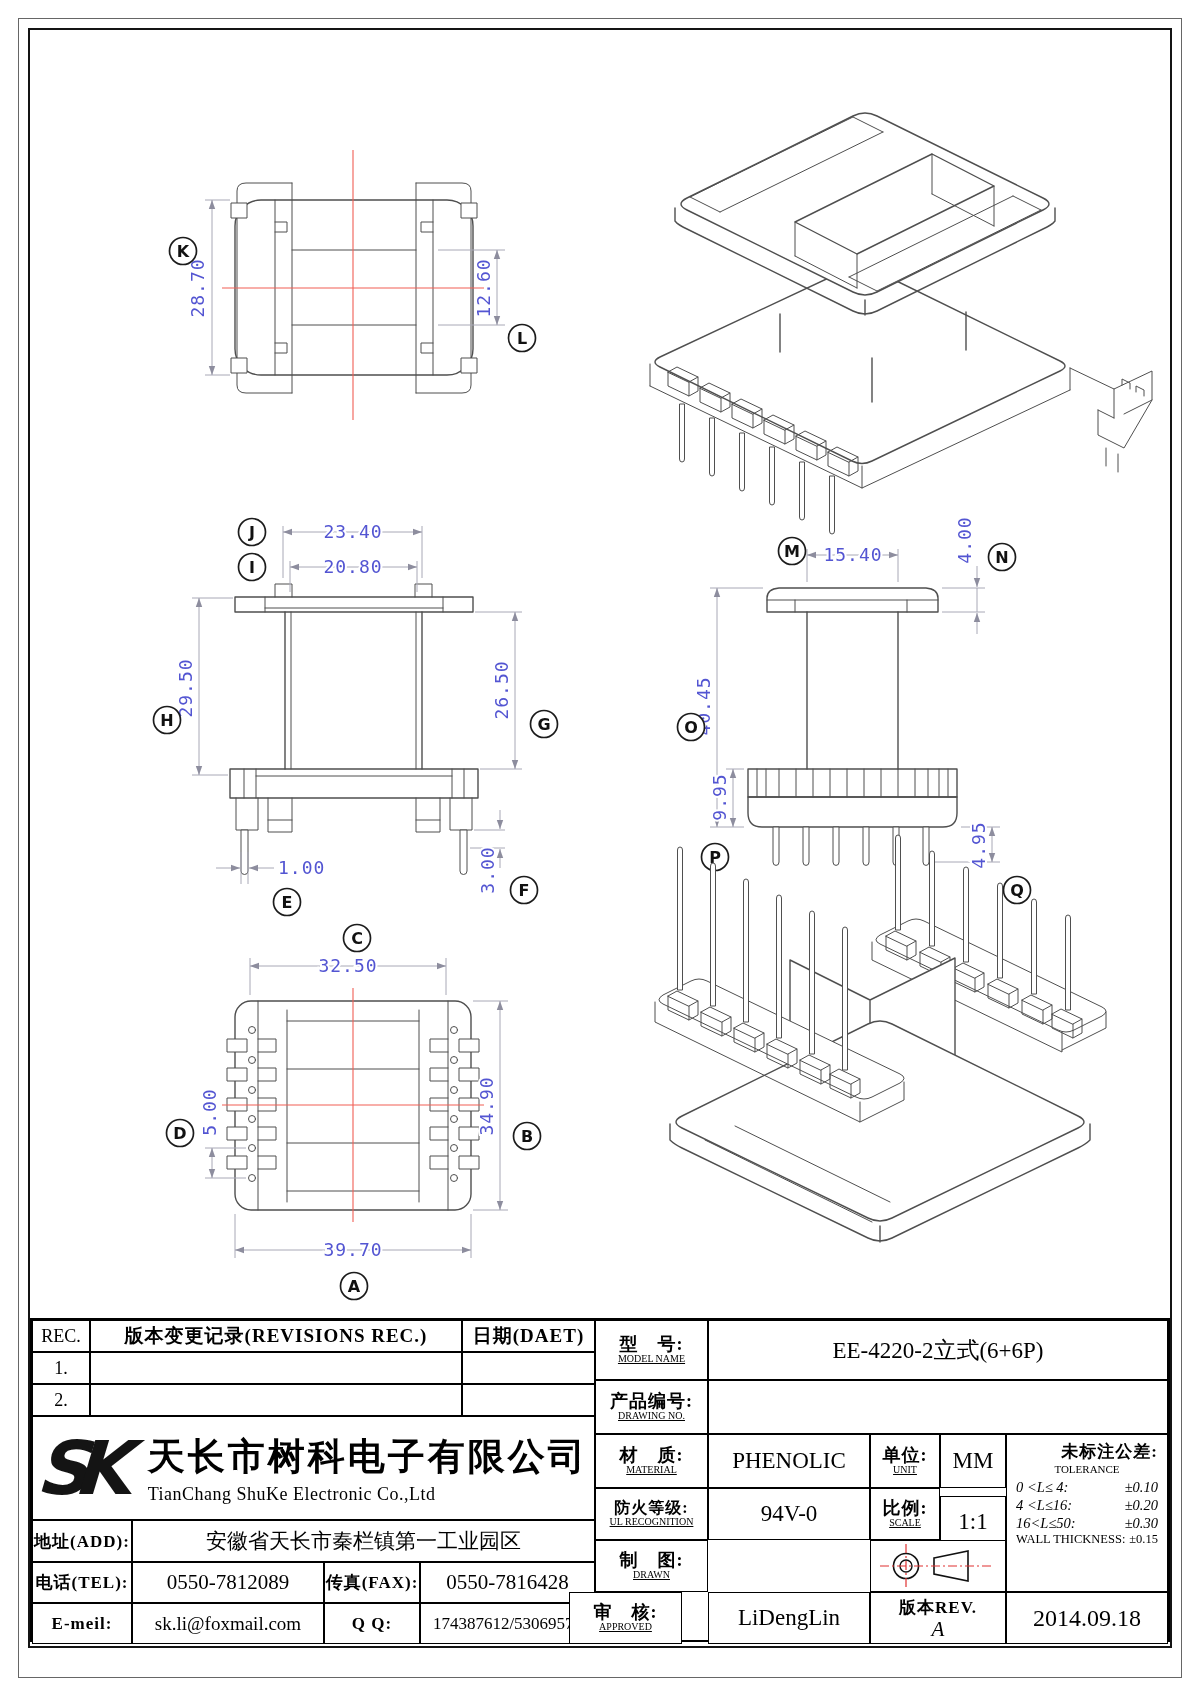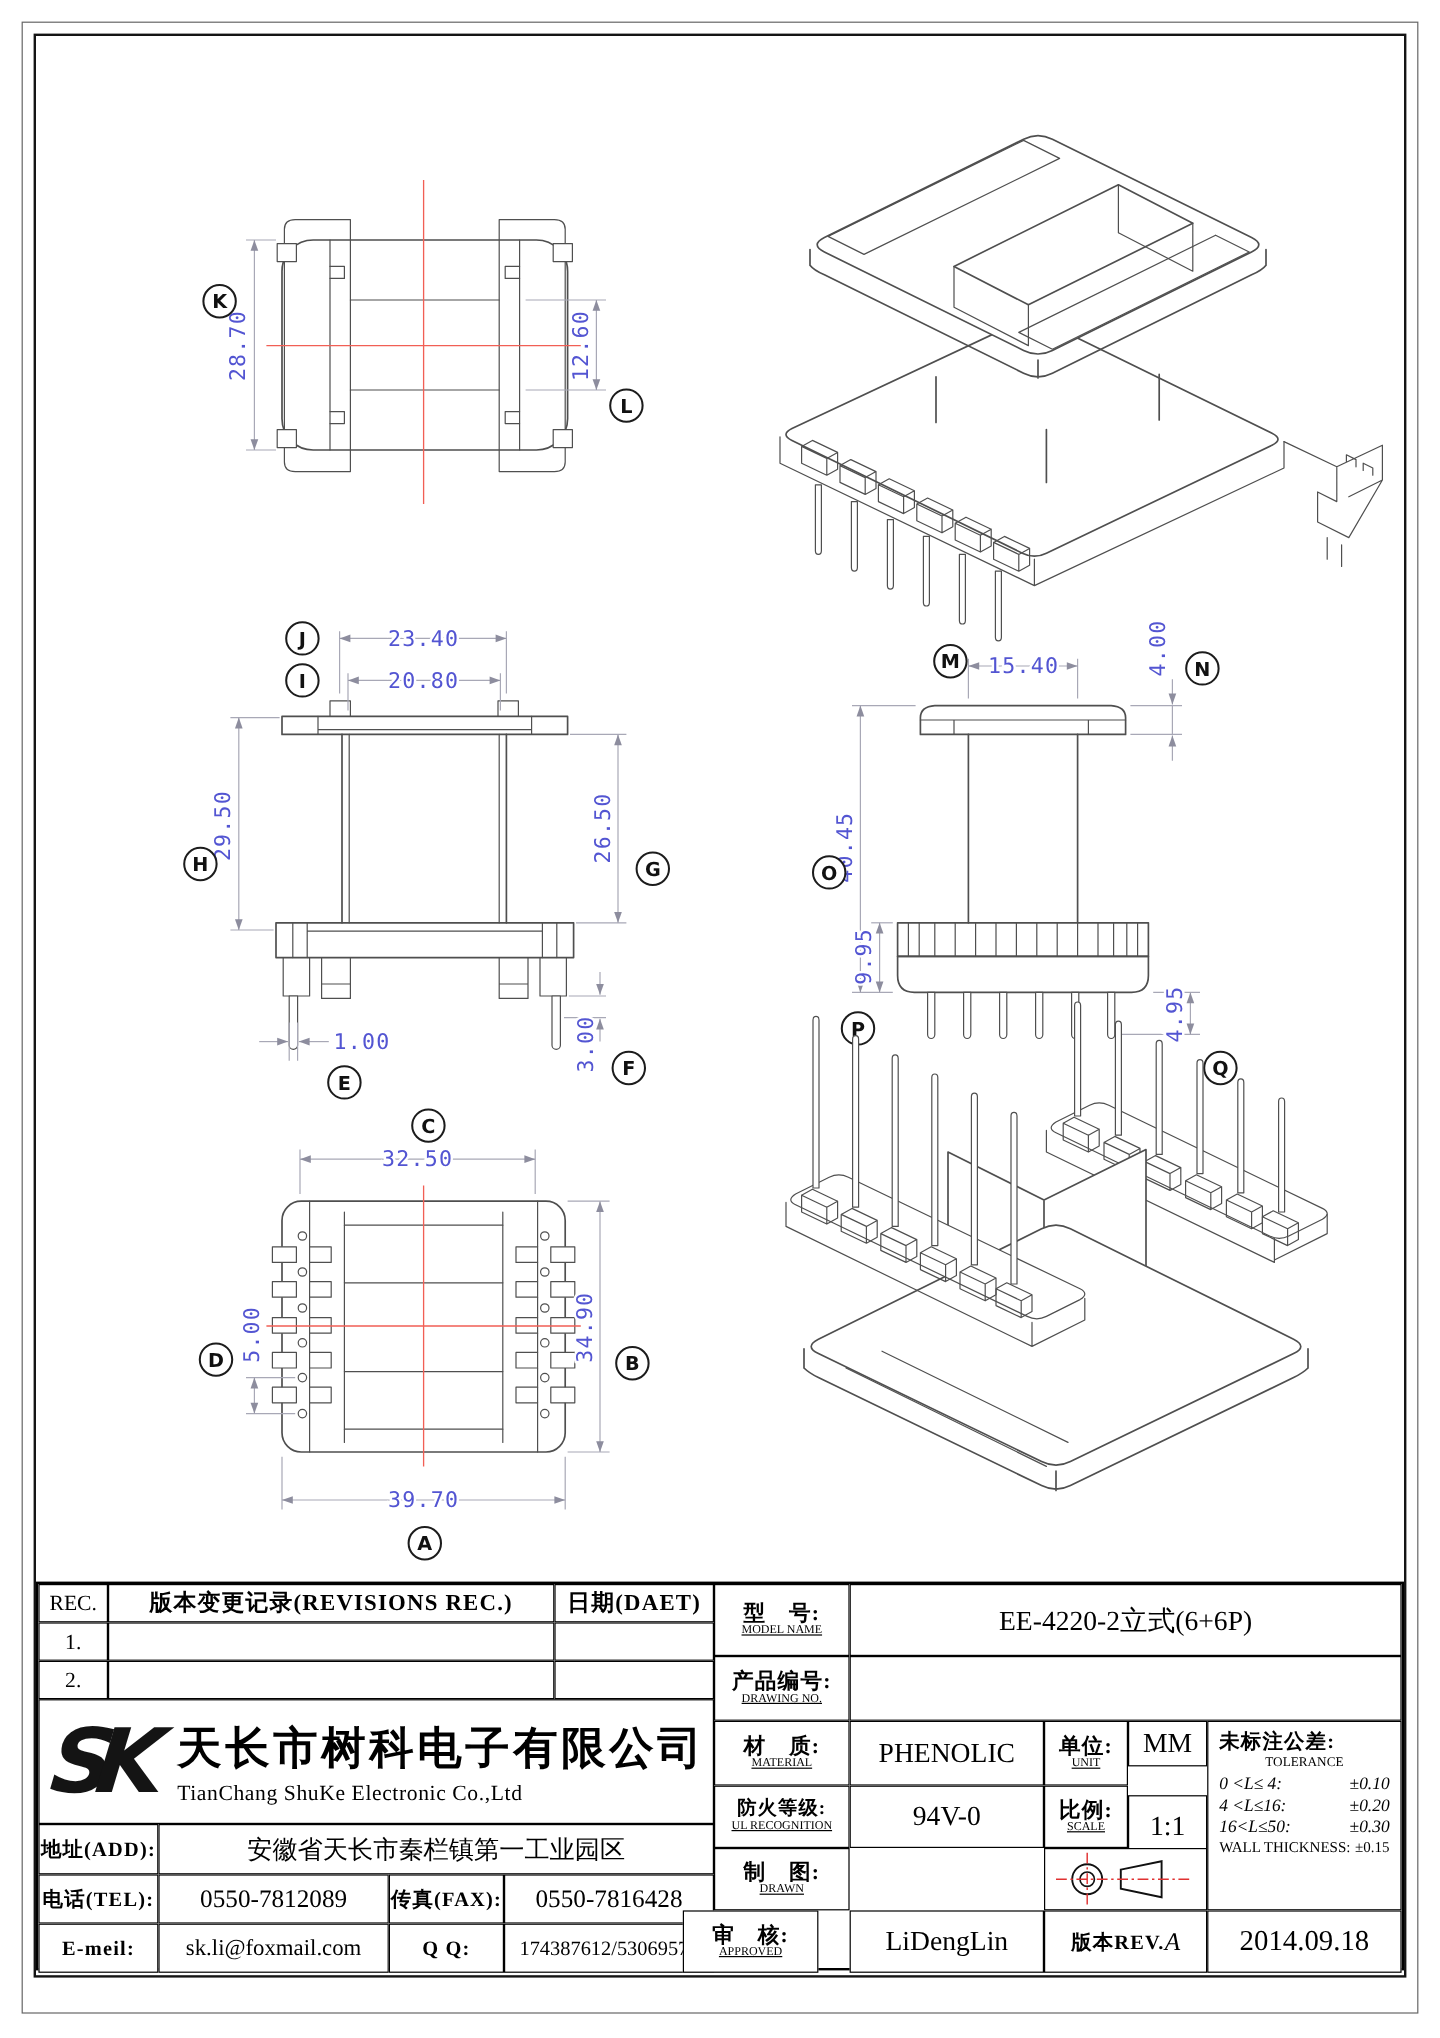--- a/index.html
+++ b/index.html
@@ -28,26 +28,26 @@
   .val{font-size:21px;white-space:nowrap;}
   .big{font-size:23px;}
   .rowlab{font-size:18px;}
   .banner{display:flex;align-items:center;justify-content:flex-start;padding-left:10px;}
   .sklogo{font:italic 800 74px "DejaVu Sans",sans-serif;letter-spacing:-16px;color:#141414;
           transform:skewX(-6deg);margin-right:26px;line-height:1;}
   .cname{display:flex;flex-direction:column;align-items:flex-start;}
   .cname-cn{font-size:37px;font-weight:700;letter-spacing:3px;white-space:nowrap;}
   .cname-en{font-size:18px;letter-spacing:.5px;white-space:nowrap;margin-top:2px;}
   .tolcell{flex-direction:column;justify-content:flex-start;padding:5px 9px;align-items:stretch;}
-  .tol-title{text-align:left;font-size:17px;font-weight:600;letter-spacing:1px;}
+  .tol-title{text-align:right;font-size:17px;font-weight:600;letter-spacing:1px;}
   .tol-sub{text-align:center;font-size:11px;margin-bottom:3px;}
   .tolrow{display:flex;justify-content:space-between;font-style:italic;font-size:14.5px;line-height:1.25;}
   .tolrow.small{font-size:12.5px;font-style:normal;}
   .revA{font-style:italic;font-size:21px;line-height:1;}
-  .revcell{}
+  .revcell{flex-direction:column;}
 </style>
 </head>
 <body>
 
 <div class="page">
   <div class="b-outer"></div>
   <div class="b-inner"></div>
 
   <svg style="position:absolute;left:0;top:0" width="1200" height="1318" viewBox="0 0 1200 1318">
     <defs>
@@ -405,21 +405,21 @@
       <span class="cn">材　质:</span>
         <span class="en">MATERIAL</span>
     </div>
     <div class="cell val big" style="left:676px;top:114px;width:162px;height:54px">
         <span>PHENOLIC</span>
       </div>
     <div class="cell lblcell" style="left:838px;top:114px;width:70px;height:54px">
       <span class="cn">单位:</span>
         <span class="en">UNIT</span>
     </div>
-    <div class="cell val big" style="left:908px;top:114px;width:66px;height:38px">
+    <div class="cell val big" style="left:908px;top:114px;width:66px;height:54px">
         <span>MM</span>
       </div>
 
     <div class="cell lblcell" style="left:563px;top:168px;width:113px;height:52px">
       <span class="cn" style="font-size:16px">防火等级:</span>
         <span class="en" style="font-size:10px">UL RECOGNITION</span>
     </div>
     <div class="cell val big" style="left:676px;top:168px;width:162px;height:52px">
         <span>94V-0</span>
       </div>

